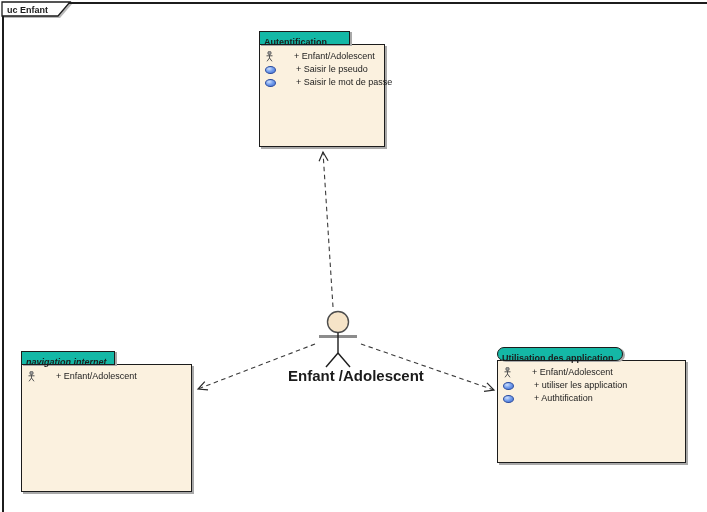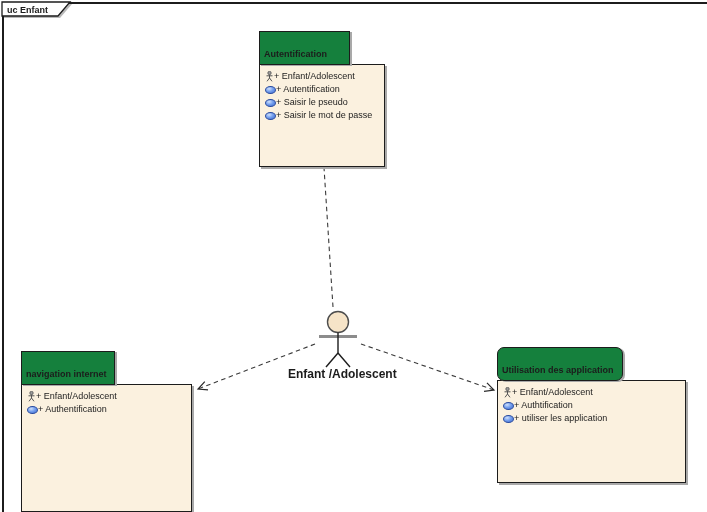--- a/index.html
+++ b/index.html
@@ -10,44 +10,44 @@
   
   .frame-top{position:absolute;left:2px;top:2px;width:705px;height:0;border-top:2px solid #1c1c1c;}
   .frame-left{position:absolute;left:2px;top:2px;width:0;height:510px;border-left:2px solid #1c1c1c;}
   .frame-tab-svg{position:absolute;left:0;top:0;}
   .frame-tab-svg text{font-family:"Liberation Sans",sans-serif;font-size:9px;font-weight:bold;fill:#1c1c1c;}
 
   
   .package{position:absolute;}
   .pkg-tab{
     position:relative;box-sizing:border-box;height:14px;
-    background:#15803d;border:1px solid #1c1c1c;
+    background:#14b8a6;border:1px solid #1c1c1c;
     box-shadow:2px 1px 0 #a9a9a9;
-    font-size:9px;font-weight:bold;line-height:12px;padding:16px 4px;
+    font-size:9px;font-weight:bold;line-height:12px;padding:4px 4px;
     white-space:nowrap;z-index:2;
   }
   .pkg-body{
     position:relative;box-sizing:border-box;margin-top:-1px;
     background:#fbf1df;border:1px solid #1c1c1c;
     box-shadow:2px 2px 0 #a9a9a9;
     padding-top:5px;z-index:1;
   }
-  .pkg-item{display:flex;align-items:center;height:13px;padding-left:5px;gap:0;}
+  .pkg-item{display:flex;align-items:center;height:13px;padding-left:5px;gap:20px;}
   .itxt{font-size:9px;line-height:13px;white-space:nowrap;}
   .uc-icon{
     width:11px;height:8px;flex:0 0 11px;border-radius:50%;box-sizing:border-box;
     border:1px solid #27499e;
     background:radial-gradient(ellipse at 35% 30%, #cfe0fb 0%, #76a0ee 45%, #3c69ce 100%);
   }
   .actor-ic{width:9px;flex:0 0 9px;height:11px;display:inline-block;}
 
   .overlay{position:absolute;left:0;top:0;pointer-events:none;}
   .actor-label{
     position:absolute;left:288px;top:367px;width:100px;text-align:center;
-    font-size:12px;font-weight:bold;white-space:nowrap;
+    font-size:15px;font-weight:bold;white-space:nowrap;
   }
 </style>
 </head>
 <body>
 
 <div class="canvas">
 
   <div class="frame-top"></div>
   <div class="frame-left"></div>
   <svg class="frame-tab-svg" width="90" height="24">
@@ -66,51 +66,43 @@
             <circle cx="4.5" cy="2" r="1.7" fill="#9a9a9a" stroke="#555" stroke-width="0.8"></circle>
             <line x1="4.5" y1="3.7" x2="4.5" y2="7" stroke="#555" stroke-width="1"></line>
             <line x1="1.5" y1="4.8" x2="7.5" y2="4.8" stroke="#555" stroke-width="1"></line>
             <line x1="4.5" y1="7" x2="2" y2="10.3" stroke="#555" stroke-width="1"></line>
             <line x1="4.5" y1="7" x2="7" y2="10.3" stroke="#555" stroke-width="1"></line>
           </svg>
         <span class="itxt">+ Enfant/Adolescent</span>
       </div>
       <div class="pkg-item">
         <span class="uc-icon"></span>
-        <span class="itxt">+ Autentification</span>
-      </div>
-      <div class="pkg-item">
-        <span class="uc-icon"></span>
         <span class="itxt">+ Saisir le pseudo</span>
       </div>
       <div class="pkg-item">
         <span class="uc-icon"></span>
         <span class="itxt">+ Saisir le mot de passe</span>
       </div>
     </div>
   </div>
 
   <div class="package" style="left:21px;top:351px;">
-    <div class="pkg-tab" style="width:94px;">
+    <div class="pkg-tab" style="width:94px;font-style:italic;">
       <span>navigation internet</span>
     </div>
     <div class="pkg-body" style="width:171px;height:128px;">
       <div class="pkg-item">
         <svg class="actor-ic" viewBox="0 0 9 11">
             <circle cx="4.5" cy="2" r="1.7" fill="#9a9a9a" stroke="#555" stroke-width="0.8"></circle>
             <line x1="4.5" y1="3.7" x2="4.5" y2="7" stroke="#555" stroke-width="1"></line>
             <line x1="1.5" y1="4.8" x2="7.5" y2="4.8" stroke="#555" stroke-width="1"></line>
             <line x1="4.5" y1="7" x2="2" y2="10.3" stroke="#555" stroke-width="1"></line>
             <line x1="4.5" y1="7" x2="7" y2="10.3" stroke="#555" stroke-width="1"></line>
           </svg>
         <span class="itxt">+ Enfant/Adolescent</span>
-      </div>
-      <div class="pkg-item">
-        <span class="uc-icon"></span>
-        <span class="itxt">+ Authentification</span>
       </div>
     </div>
   </div>
 
   <div class="package" style="left:497px;top:347px;">
     <div class="pkg-tab" style="width:126px;border-radius:7px;">
       <span>Utilisation des application</span>
     </div>
     <div class="pkg-body" style="width:189px;height:103px;">
       <div class="pkg-item">
@@ -118,25 +110,25 @@
             <circle cx="4.5" cy="2" r="1.7" fill="#9a9a9a" stroke="#555" stroke-width="0.8"></circle>
             <line x1="4.5" y1="3.7" x2="4.5" y2="7" stroke="#555" stroke-width="1"></line>
             <line x1="1.5" y1="4.8" x2="7.5" y2="4.8" stroke="#555" stroke-width="1"></line>
             <line x1="4.5" y1="7" x2="2" y2="10.3" stroke="#555" stroke-width="1"></line>
             <line x1="4.5" y1="7" x2="7" y2="10.3" stroke="#555" stroke-width="1"></line>
           </svg>
         <span class="itxt">+ Enfant/Adolescent</span>
       </div>
       <div class="pkg-item">
         <span class="uc-icon"></span>
-        <span class="itxt">+ Authtification</span>
+        <span class="itxt">+ utiliser les application</span>
       </div>
       <div class="pkg-item">
         <span class="uc-icon"></span>
-        <span class="itxt">+ utiliser les application</span>
+        <span class="itxt">+ Authtification</span>
       </div>
     </div>
   </div>
 
   <svg class="overlay" width="707" height="512">
     <defs>
       <marker id="openArrow" markerWidth="14" markerHeight="14" refX="11" refY="6" orient="auto" markerUnits="userSpaceOnUse">
         <path d="M2,1.5 L11,6 L2,10.5" fill="none" stroke="#2a2a2a" stroke-width="1.2"></path>
       </marker>
     </defs>

